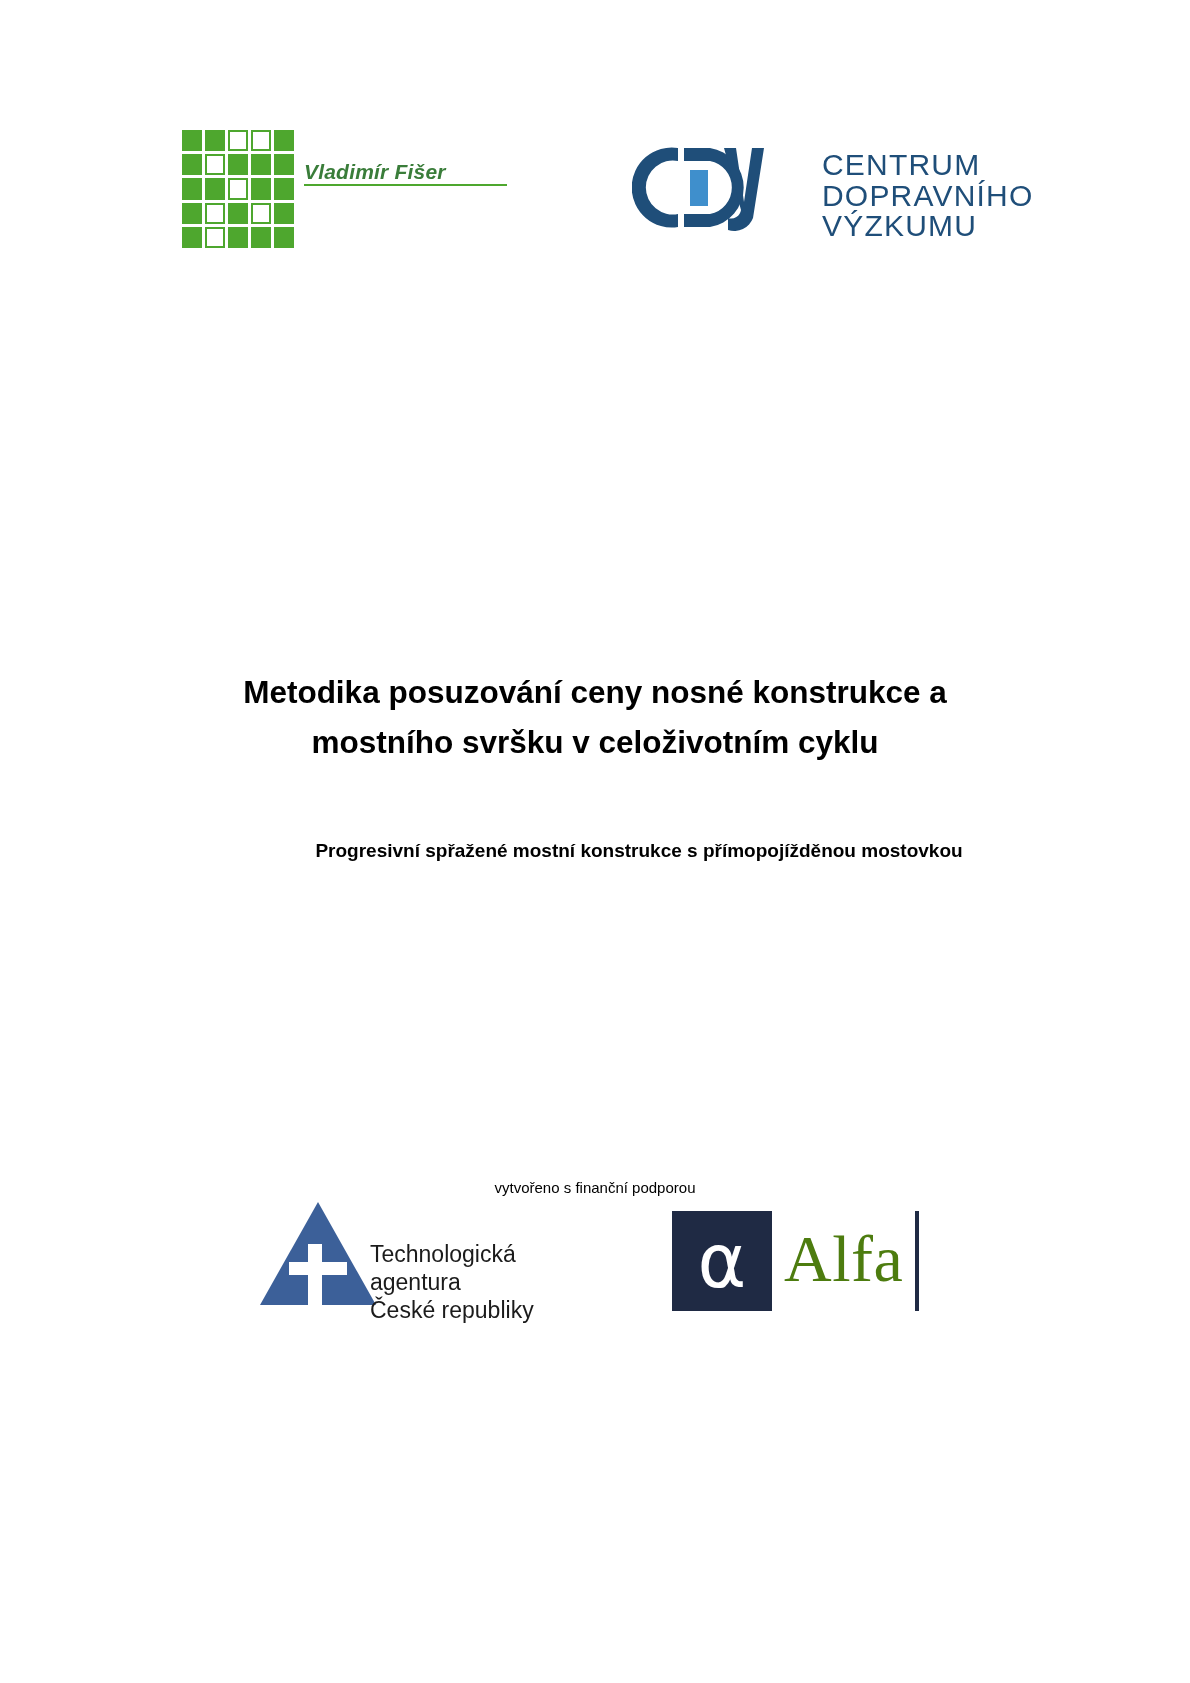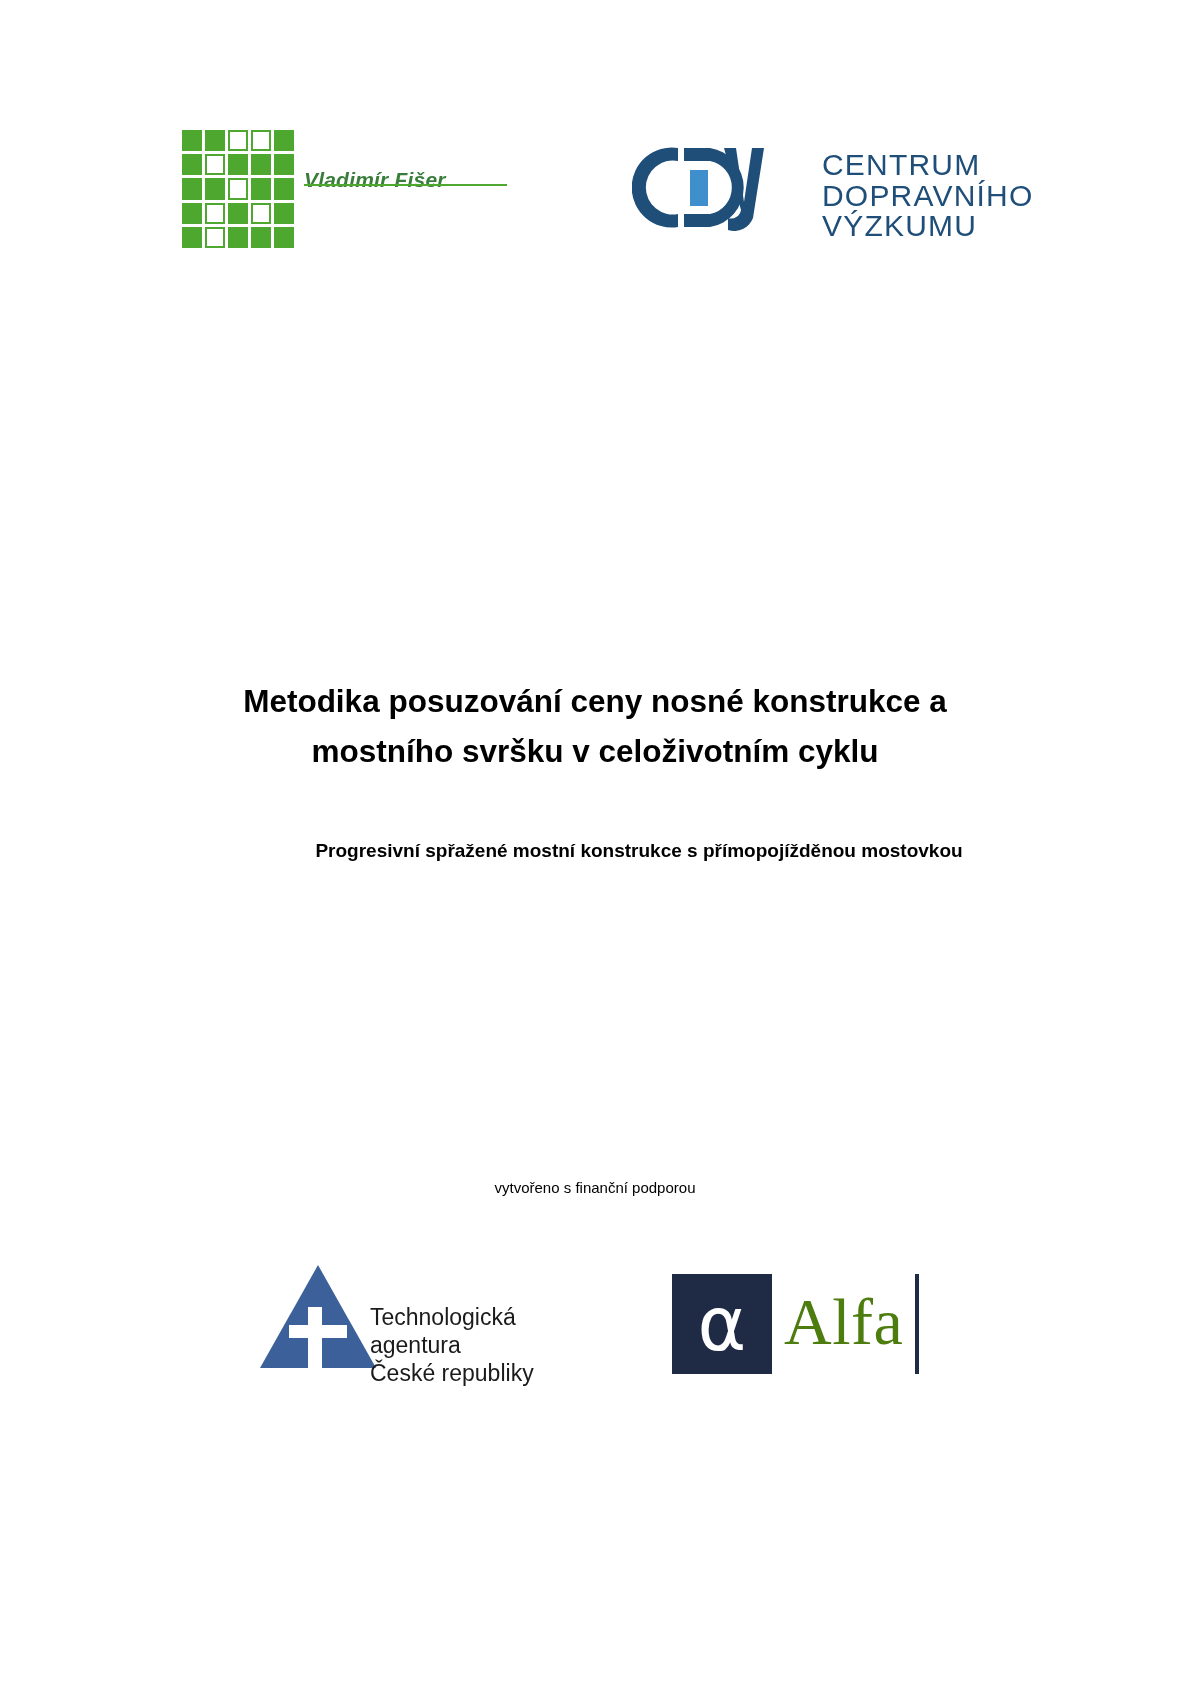--- a/index.html
+++ b/index.html
@@ -53,21 +53,21 @@
   .fsq {
     width: 100%;
     height: 100%;
   }
   .fsq.green { background: #4ea72e; }
   .fsq.white { background: #ffffff; border: 2.5px solid #4ea72e; box-sizing: border-box; }
 
   .fiser-name {
     position: absolute;
     left: 122px;
-    top: 48px;
+    top: 40px;
     font-family: "Liberation Sans", sans-serif;
     font-style: italic;
     font-weight: bold;
     font-size: 21px;
     color: #3a7d3a;
     letter-spacing: 0.2px;
   }
   .fiser-rule {
     position: absolute;
     left: 122px;
@@ -113,21 +113,21 @@
     top: 664px;
     width: 100%;
     text-align: center;
   }
   .doc-title {
     font-family: "Liberation Sans", sans-serif;
     font-weight: bold;
     font-size: 31.5px;
     line-height: 1.6;
     color: #000;
-    margin: 12px auto;
+    margin: 3px auto;
     width: 800px;
   }
   .doc-subtitle {
     position: absolute;
     left: 0;
     top: 840px;
     width: 100%;
     text-align: center;
     font-family: "Liberation Sans", sans-serif;
     font-weight: bold;
@@ -145,21 +145,21 @@
     text-align: center;
     font-family: "Liberation Sans", sans-serif;
     font-size: 15px;
     color: #000;
   }
 
   
   .bottom-logos {
     position: absolute;
     left: 0;
-    top: 1265px;
+    top: 1202px;
     width: 100%;
     height: 130px;
   }
 
   
   .tacr-logo {
     position: absolute;
     left: 258px;
     top: 0;
     width: 350px;

